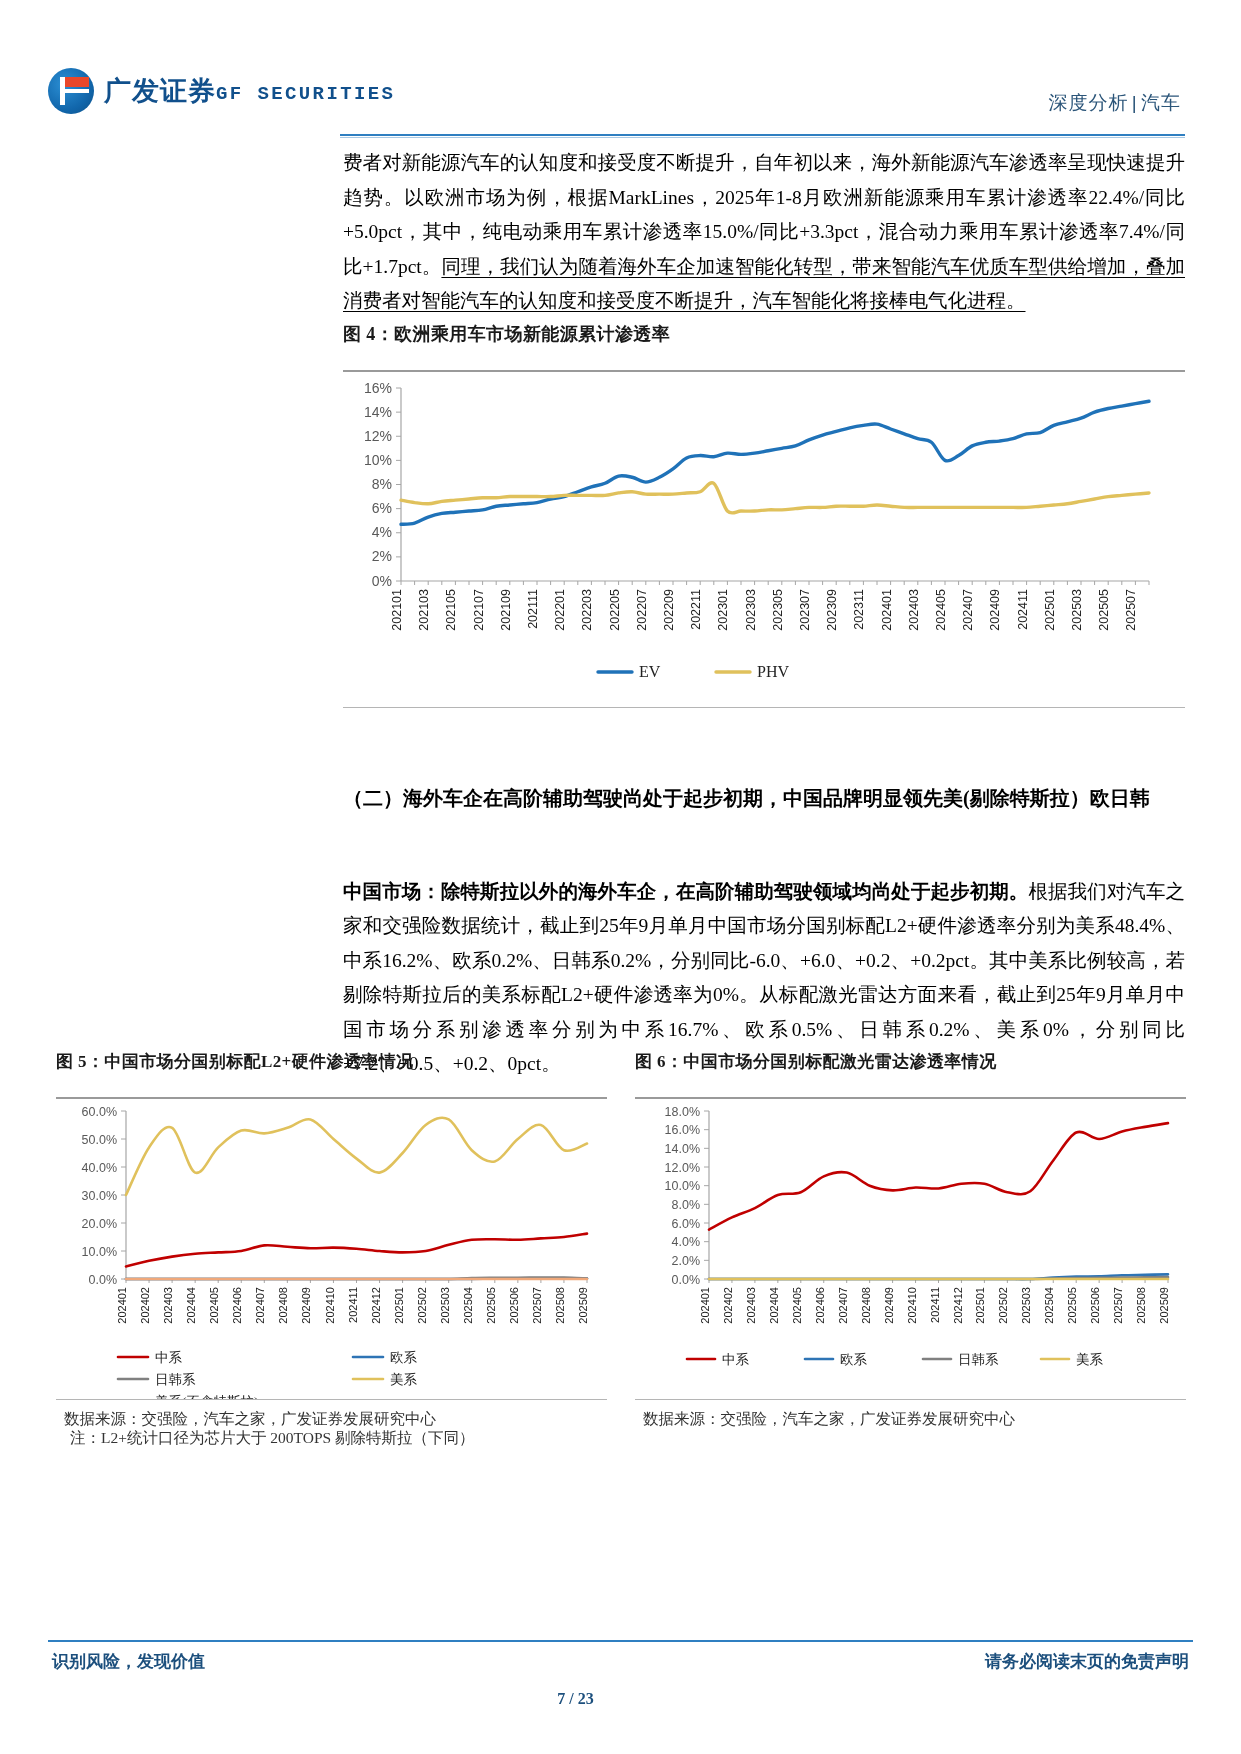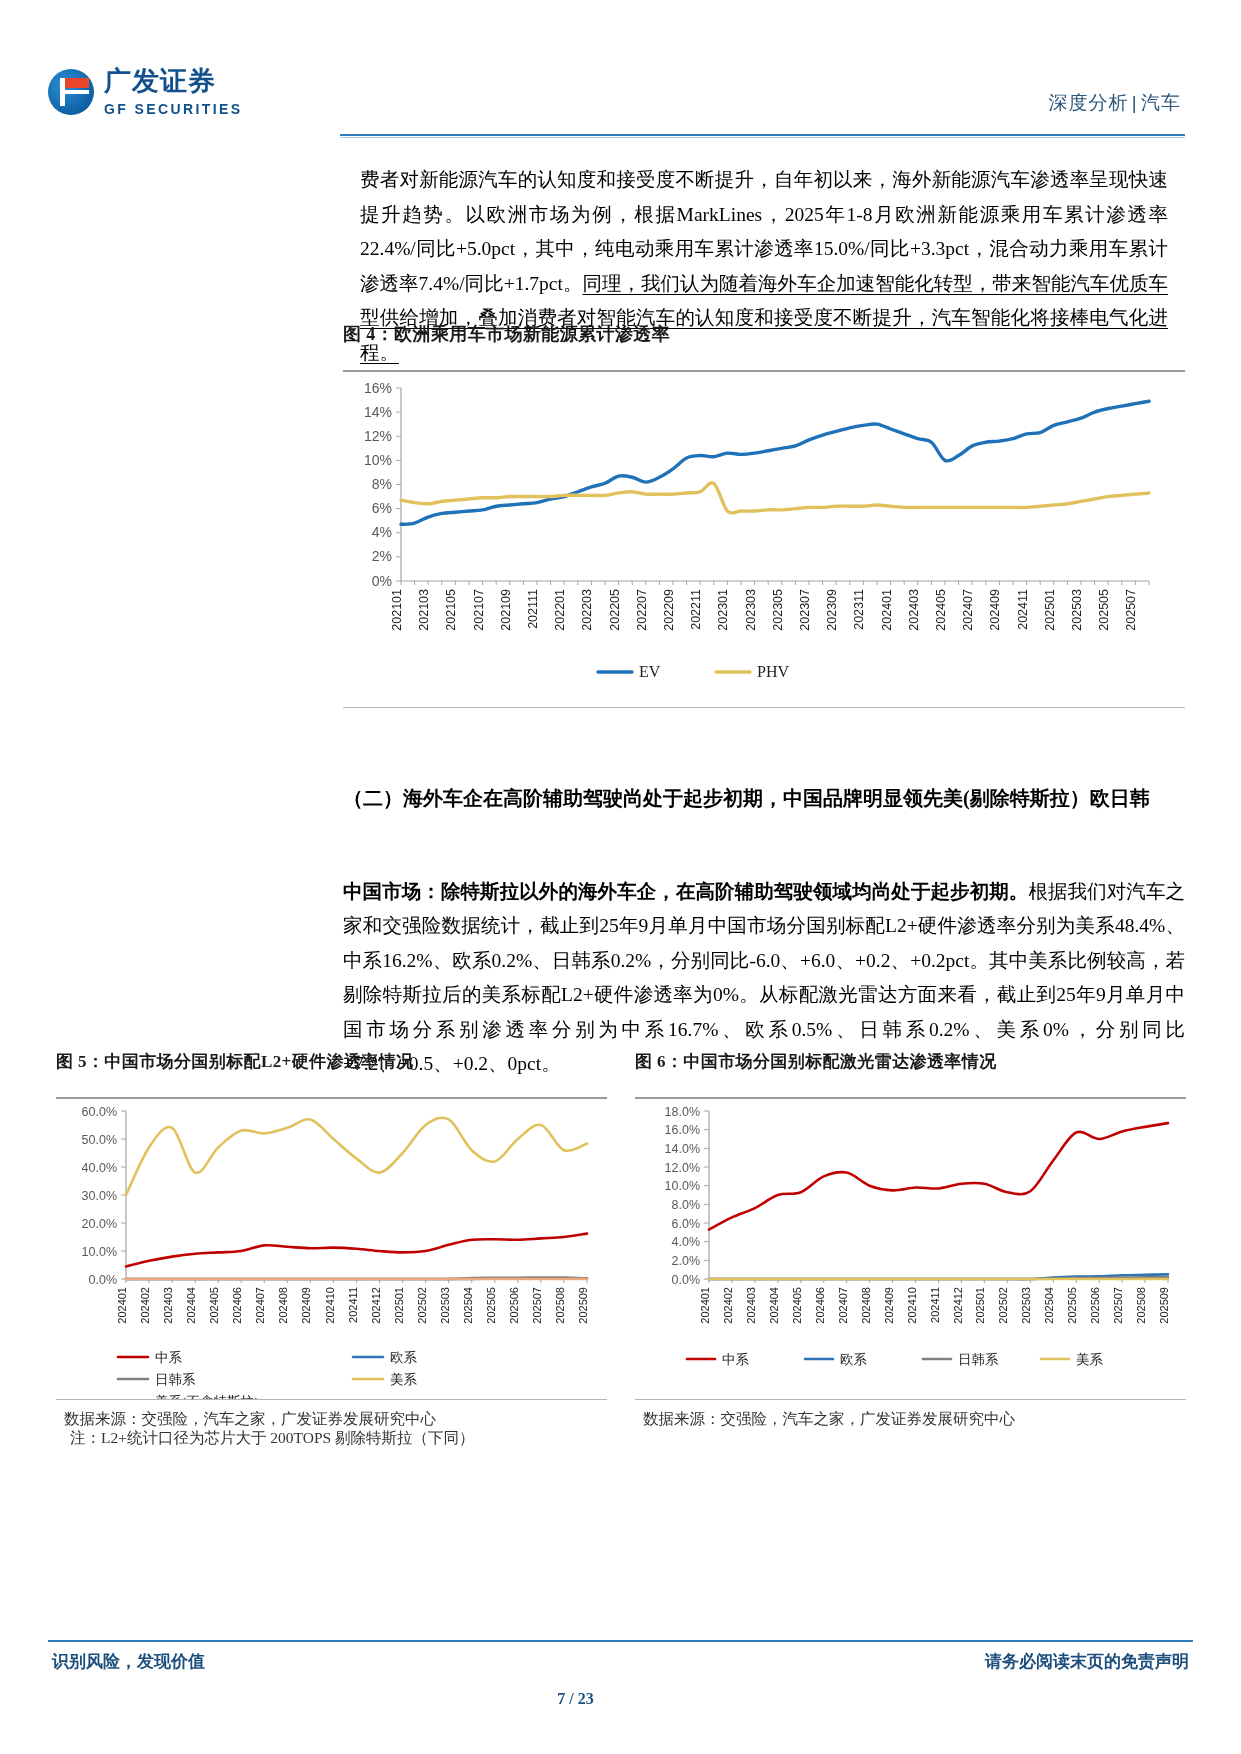--- a/index.html
+++ b/index.html
@@ -20,49 +20,49 @@
     width:46px;height:46px;border-radius:50%;
     background:radial-gradient(circle at 35% 35%, #2b8fd4 0%, #1166ab 62%, #0d4f86 100%);
     position:relative; flex:none;
   }
   .logo-mark::after{
     content:""; position:absolute; left:12px; top:9px; width:24px; height:28px;
     background:
       linear-gradient(180deg,#e8472a 0%,#e8472a 34%,transparent 34%,transparent 44%,#ffffff 44%,#ffffff 56%,transparent 56%);
     border-left:5px solid #ffffff;
   }
-  .logo-text{ display:flex; flex-direction:column; line-height:1;}
+  .logo-text{ display:flex; flex-direction:row; line-height:1;}
   .logo-cn{
     font-family:"Liberation Sans", sans-serif;
     font-size:27px; font-weight:700; color:#11508c; letter-spacing:1px;
   }
   .logo-en{
-    font-family:Liberation Sans, sans-serif;
-    font-size:14px; font-weight:700; color:#11508c; letter-spacing:2.4px; margin-top:7px;
+    font-family:Liberation Mono, monospace;
+    font-size:19px; font-weight:700; color:#11508c; letter-spacing:2.4px; margin-top:7px;
   }
   .header-right{
     position:absolute; right:60px; top:90px;
     font-family:Liberation Mono, monospace;
     font-size:19px; color:#2b5579; letter-spacing:1px;
   }
   .header-rule{
     position:absolute; left:340px; top:134px; width:845px; height:2px; background:#2f7fc1;
   }
   .header-rule2{
     position:absolute; left:340px; top:137px; width:845px; height:1px; background:#a8c9e4;
   }
 
   
   .body-text{
     position:absolute; left:343px; top:146px; width:842px;
     font-size:19.5px; line-height:34.5px; color:#000;
     text-align:justify;
     font-family:"Liberation Serif", serif;
   }
-  .body-text p{ margin:17px; text-indent:0; }
+  .body-text p{ margin:0; text-indent:0; }
   .uline{ text-decoration:underline; text-underline-offset:4px; }
 
   
   .fig4-wrap{ position:absolute; left:343px; top:322px; width:842px; }
   .fig-title{
     font-size:18px; font-weight:700; color:#1a1a1a;
     font-family:"Liberation Serif", serif;
     padding-bottom:24px; letter-spacing:.4px;
   }
   .fig-rule{ height:2px; background:#9a9a9a; width:100%; }

